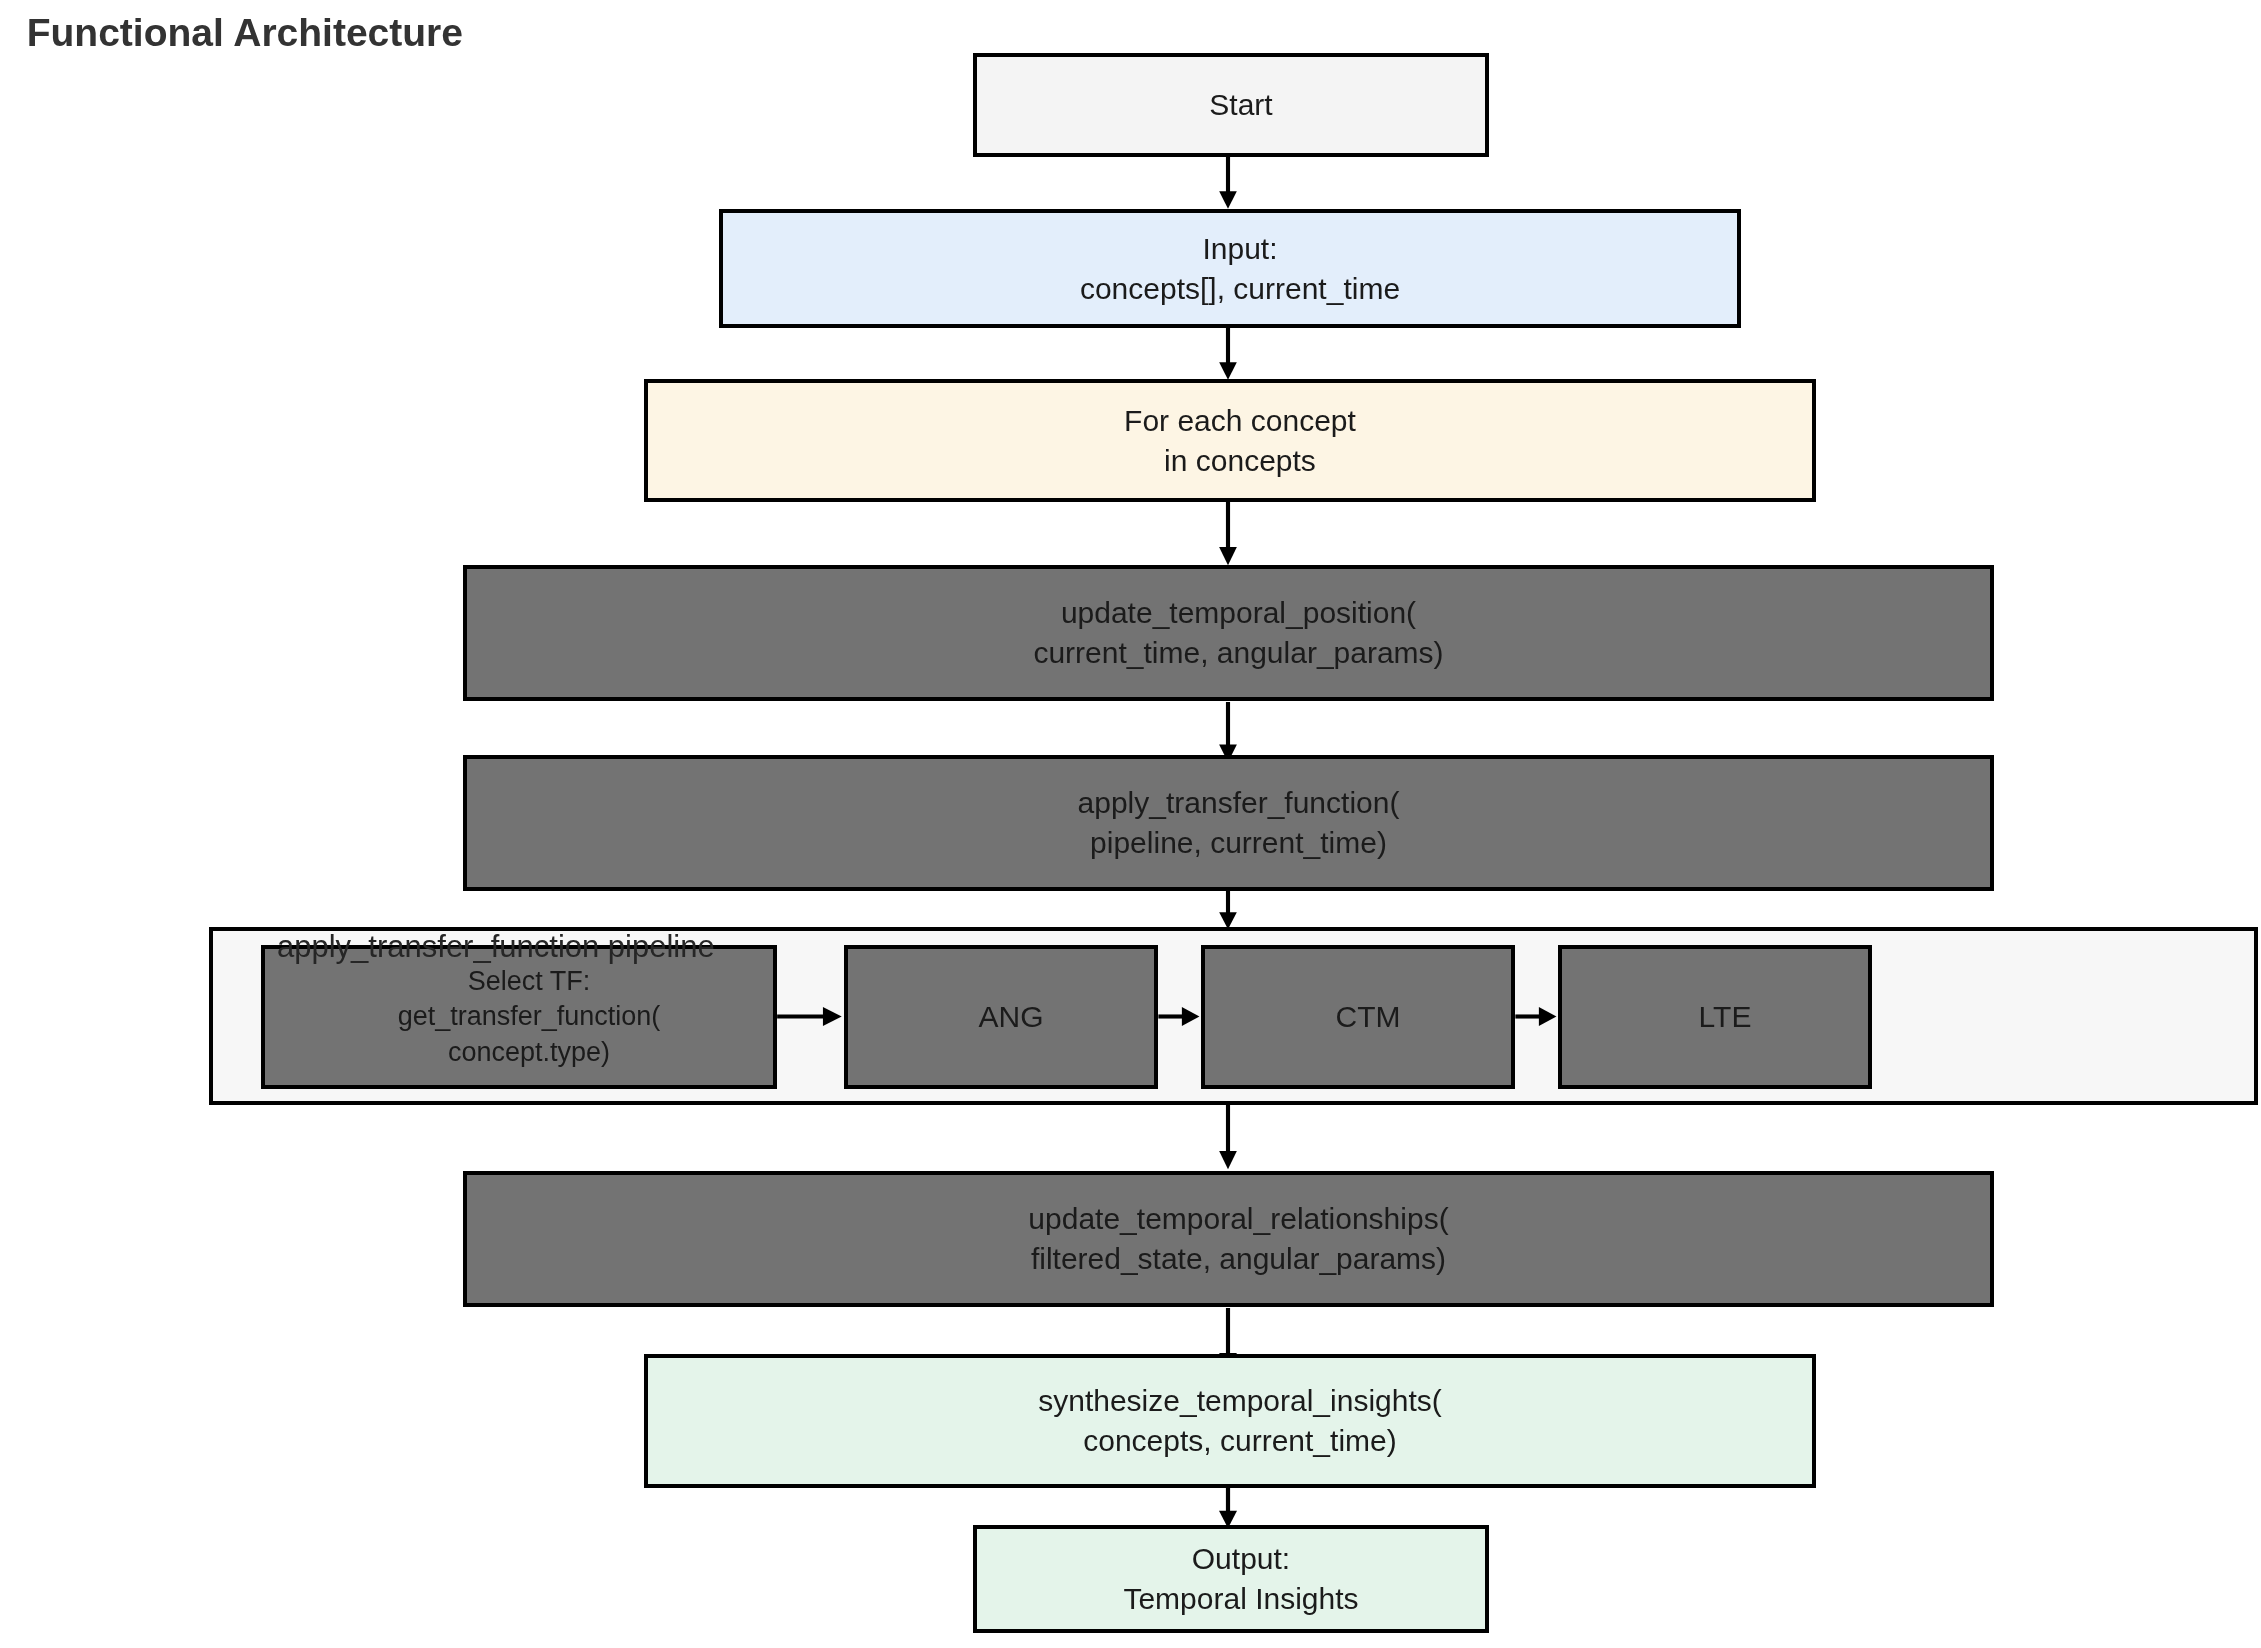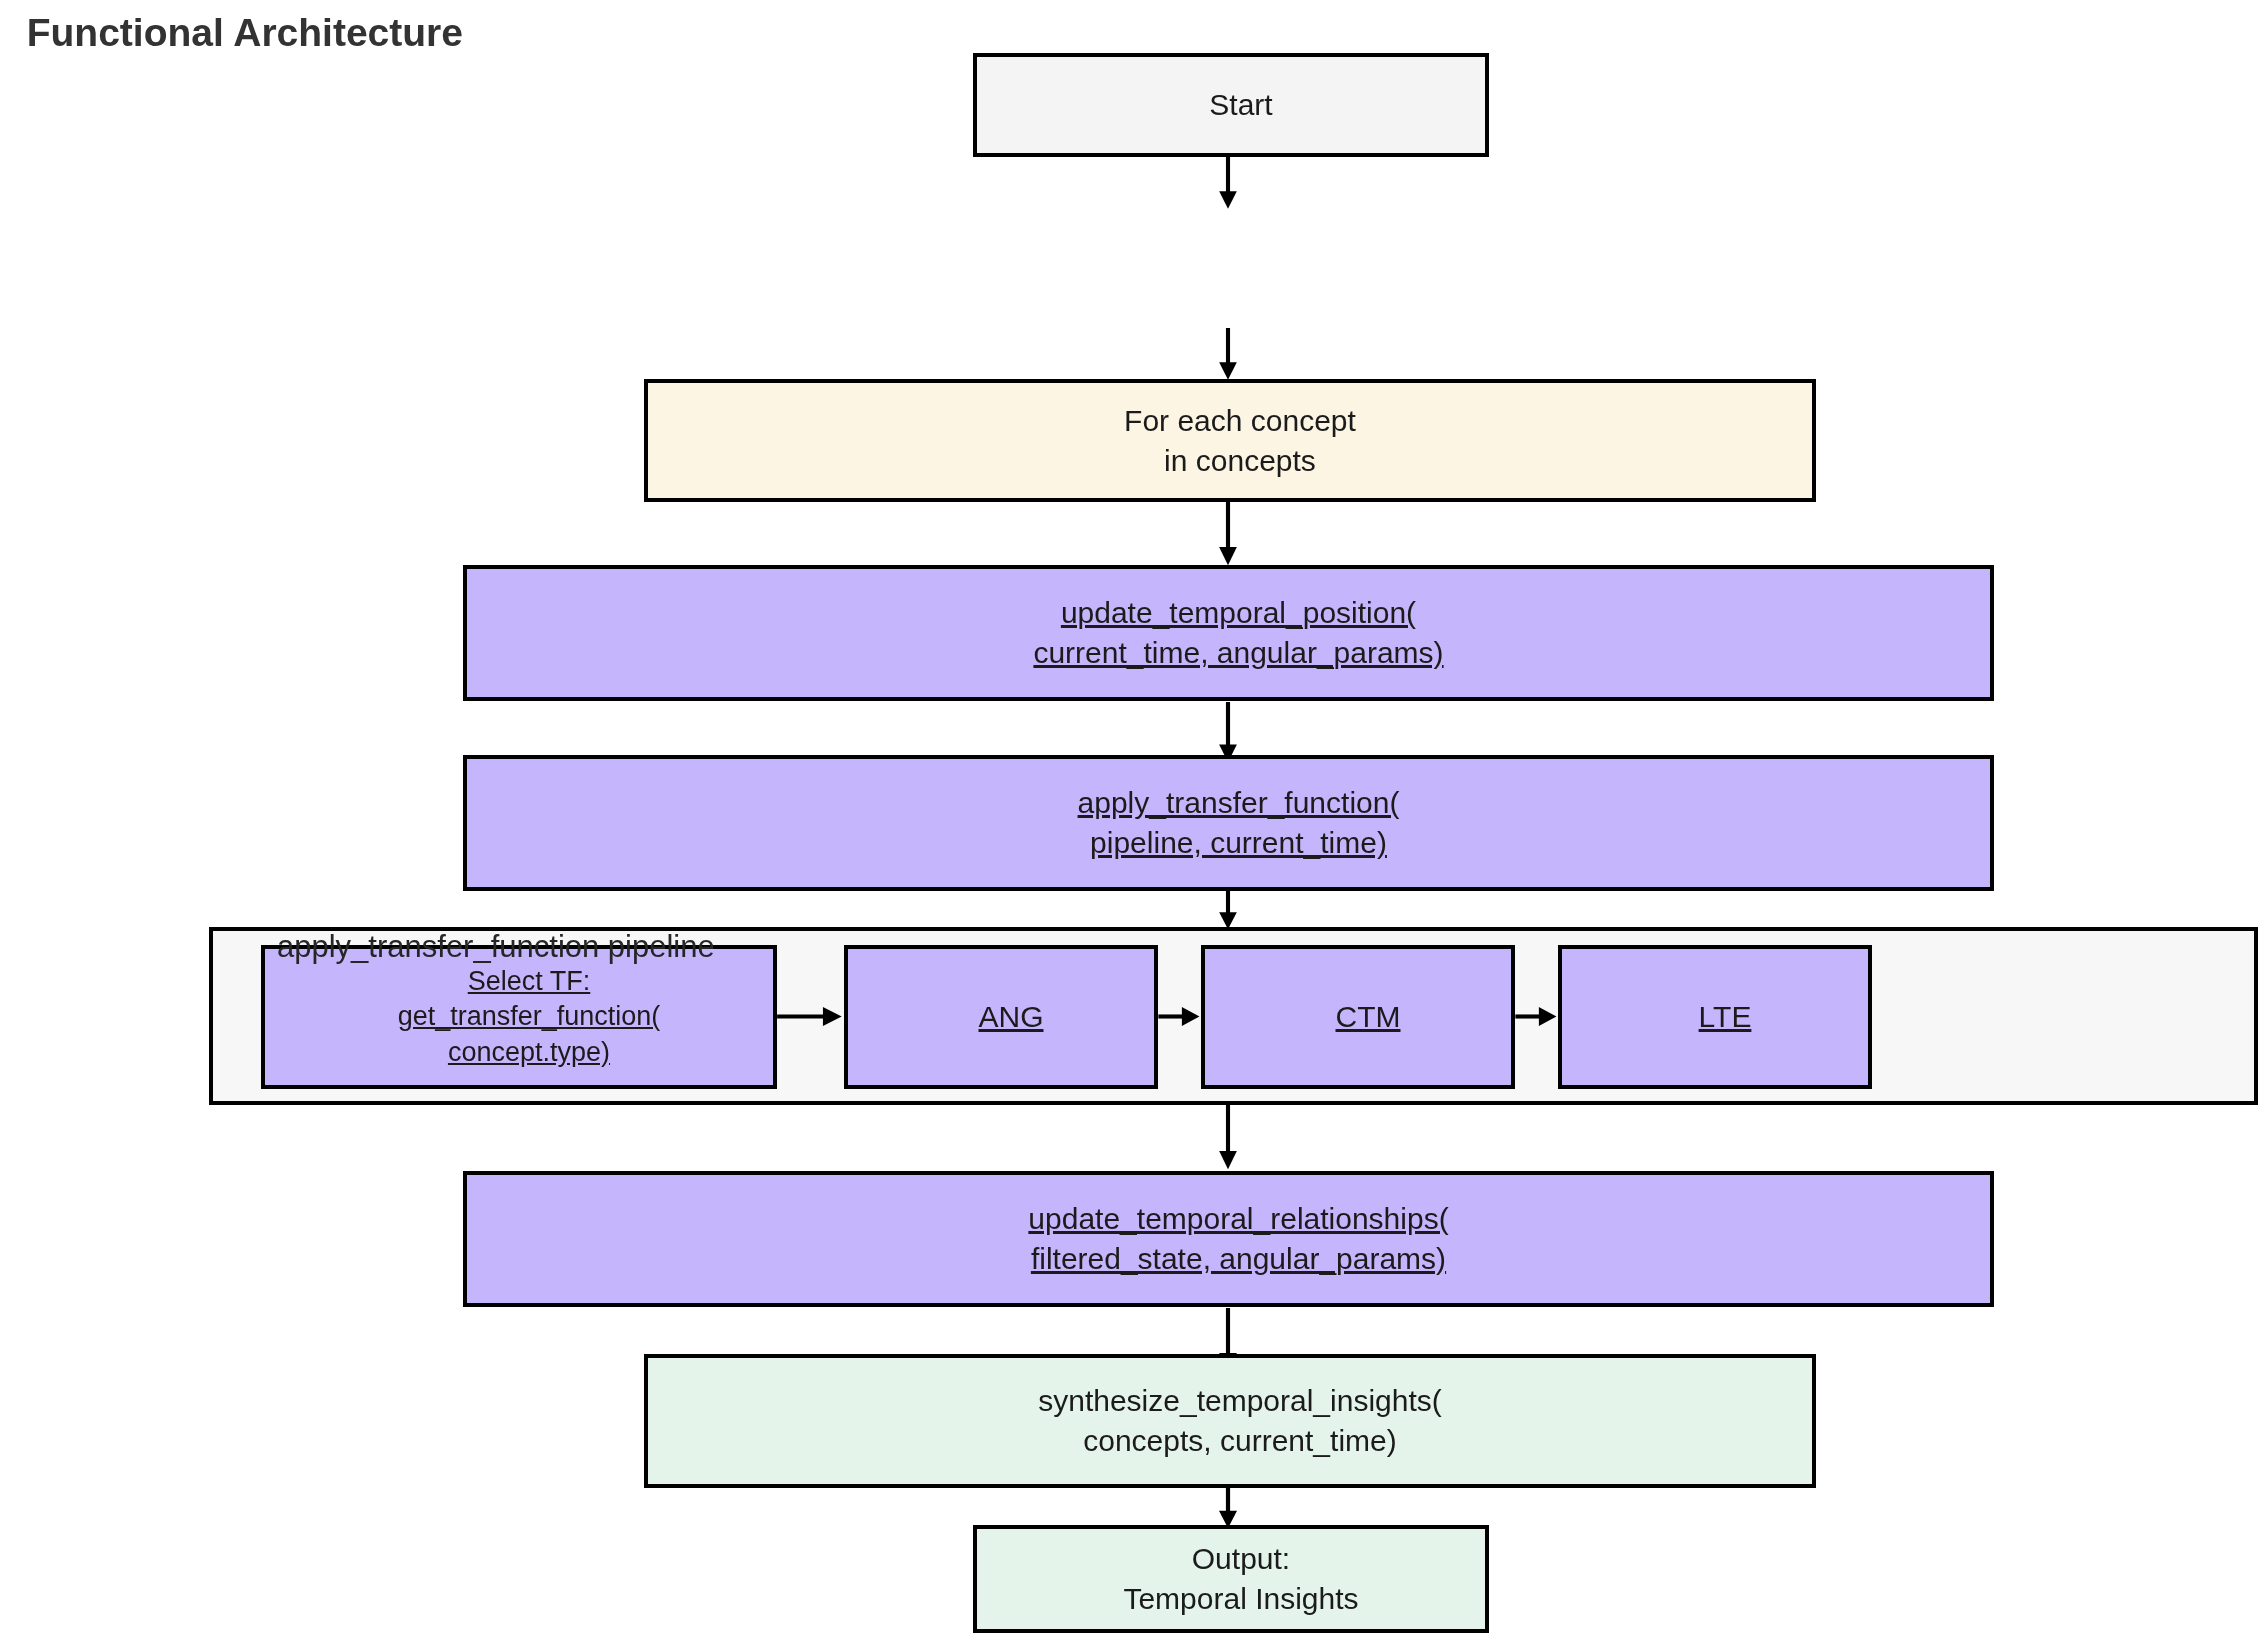--- a/index.html
+++ b/index.html
@@ -48,21 +48,21 @@
     line-height: 1.32;
     color: #1b1b1b;
     background: #ffffff;
     padding-left: 20px;
   }
   .node .line { display: block; white-space: nowrap; }
 
   .fill-gray  { background: #f4f4f4; }
   .fill-blue  { background: #e3eefb; }
   .fill-cream { background: #fdf5e4; }
-  .fill-white { background: #c4b5fd; text-decoration: underline; }
+  .fill-white { background: #737373; }
   .fill-green { background: #e4f4ea; }
 
   
   .cluster {
     position: absolute;
     box-sizing: border-box;
     border: 4.2px solid #000000;
     background: #f7f7f7;
   }
   .cluster-title {
@@ -94,20 +94,26 @@
     </div>
   </div>
 
   <div class="arrow-v" style="left:1216px; top:157px;">
     <svg width="24" height="53" viewBox="0 0 40 90">
       <line x1="20" y1="0" x2="20" y2="62" stroke="#000" stroke-width="7"></line>
       <polygon points="20,88 5,58 35,58" fill="#000"></polygon>
     </svg>
   </div>
 
+  <div class="node fill-blue" style="left:719px; top:209px; width:1022px; height:119px;">
+    <div>
+      <span class="line">Input:</span>
+      <span class="line">concepts[], current_time</span>
+    </div>
+  </div>
 
   <div class="arrow-v" style="left:1216px; top:328px;">
     <svg width="24" height="53" viewBox="0 0 40 90">
       <line x1="20" y1="0" x2="20" y2="62" stroke="#000" stroke-width="7"></line>
       <polygon points="20,88 5,58 35,58" fill="#000"></polygon>
     </svg>
   </div>
 
   <div class="node fill-cream" style="left:644px; top:379px; width:1172px; height:123px;">
     <div>

